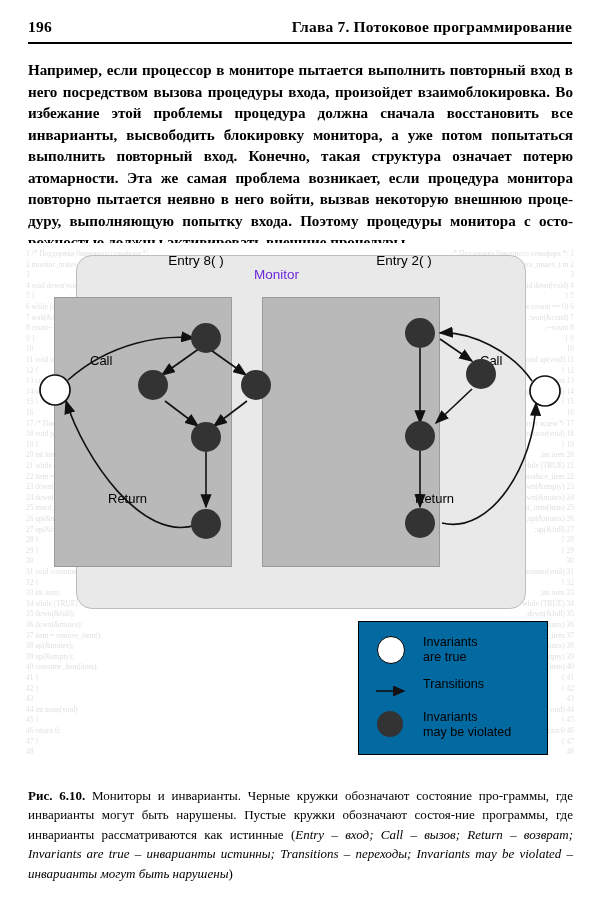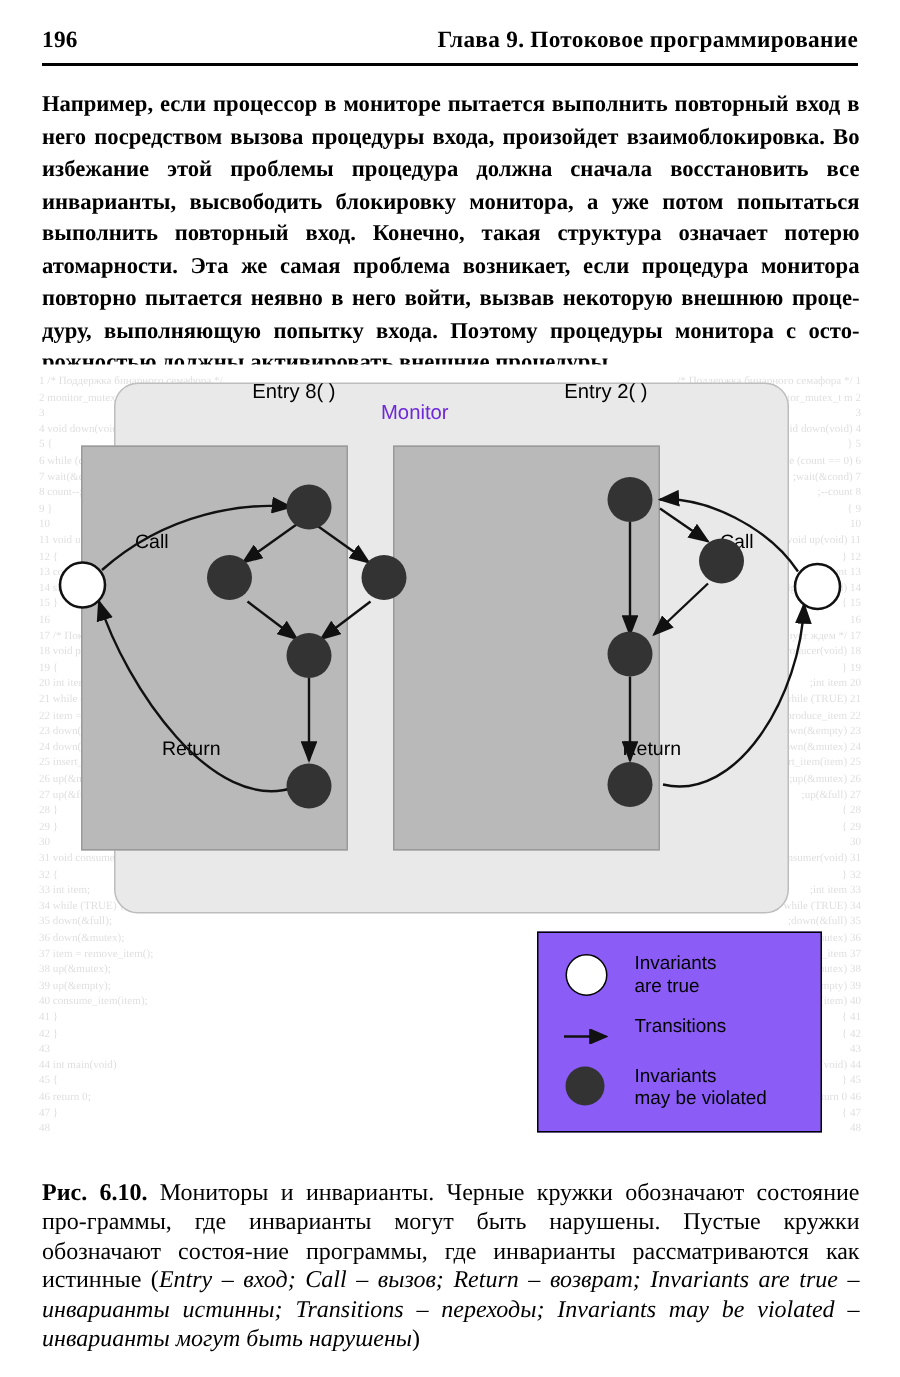--- a/index.html
+++ b/index.html
@@ -152,21 +152,21 @@
     overflow: visible;
   }
 
   
   .legend {
     position: absolute;
     left: 336px;
     top: 378px;
     width: 188px;
     height: 132px;
-    background: #8b5cf6;
+    background: #0369a1;
     border: 1px solid #000;
   }
   .legend-row {
     position: absolute;
     left: 12px;
     font-family: "Liberation Sans", sans-serif;
     font-size: 12.6px;
     line-height: 14.5px;
     color: #000;
   }
@@ -202,35 +202,35 @@
     width: 32px;
     height: 10px;
   }
 
   
   .caption {
     position: absolute;
     left: 28px;
     top: 786px;
     width: 545px;
-    font-size: 16px;
+    font-size: 13px;
     line-height: 19.4px;
     text-align: justify;
   }
   .caption b { font-weight: bold; }
   .caption i { font-style: italic; }
 </style>
 </head>
 <body>
 
 <div class="page">
 
   <div class="header">
     <div class="pagenum">196</div>
-    <div class="chapter">Глава 9.  Потоковое программирование</div>
+    <div class="chapter">Глава 7.  Потоковое программирование</div>
     <div class="rule"></div>
   </div>
 
   <div class="bodytext">Например, если процессор в мониторе пытается выполнить повторный вход в него посредством вызова процедуры входа, произойдет взаимоблокировка. Во избежание этой проблемы процедура должна сначала восстановить все инварианты, высвободить блокировку монитора, а уже потом попытаться выполнить повторный вход. Конечно, такая структура означает потерю атомарности. Эта же самая проблема возникает, если процедура монитора повторно пытается неявно в него  войти, вызвав некоторую внешнюю проце-дуру, выполняющую попытку входа. Поэтому процедуры монитора с осто-рожностью должны активировать внешние процедуры.</div>
 
   <div class="figure">
     <div class="figure-bg"></div>
 
     <div class="ghost" id="ghost">
         <div class="gl" style="left: 4px; top: 6px;">1  /* Поддержка бинарного семафора */</div>

